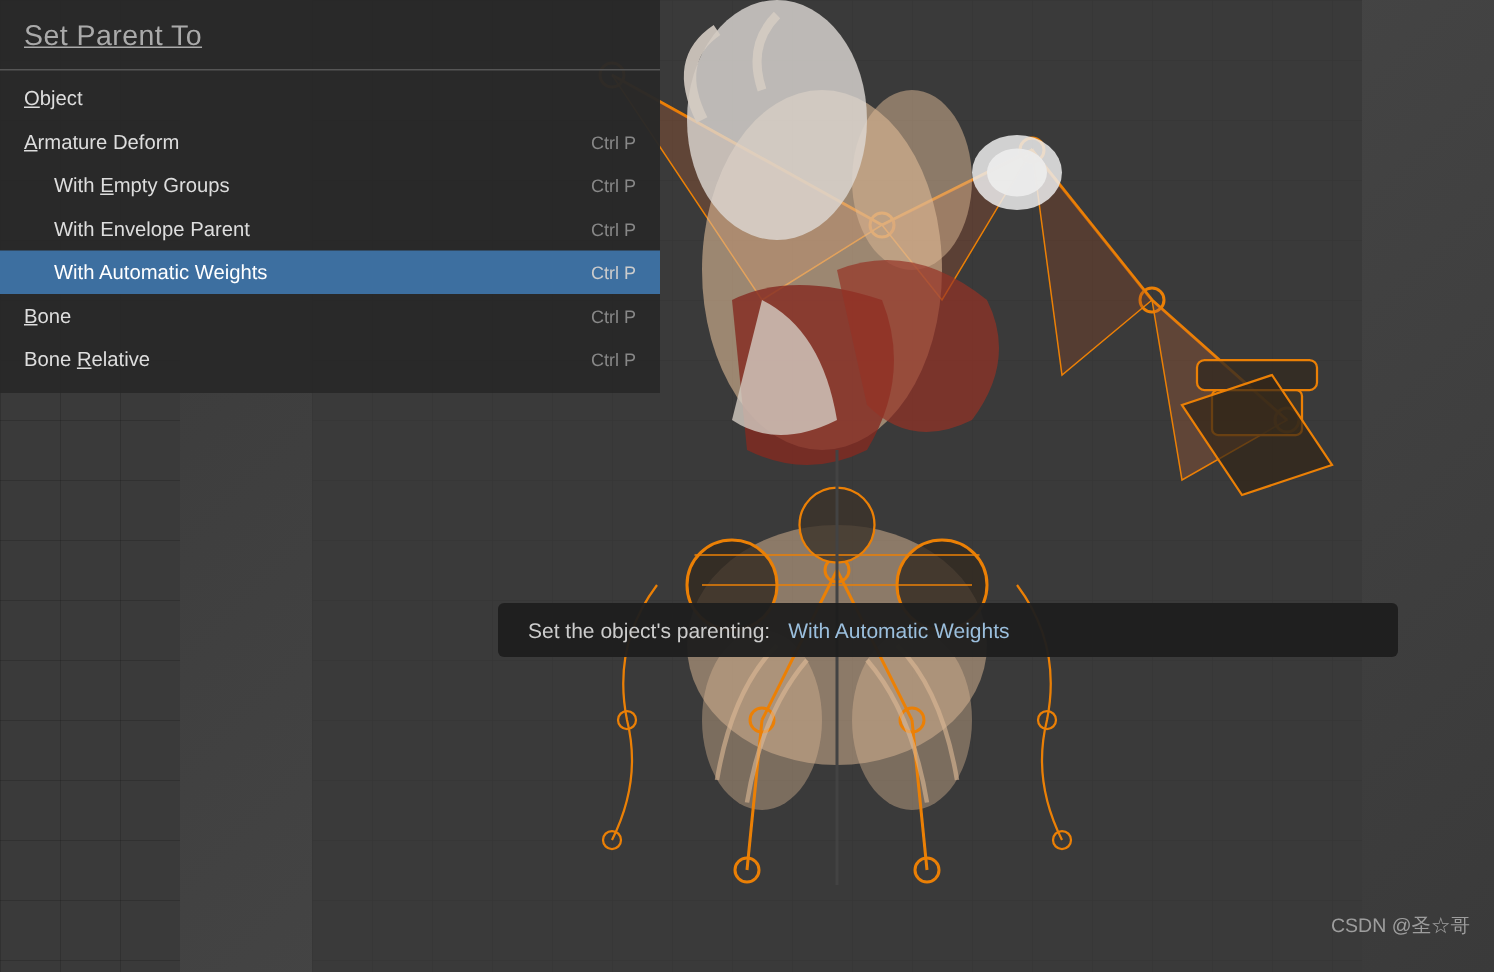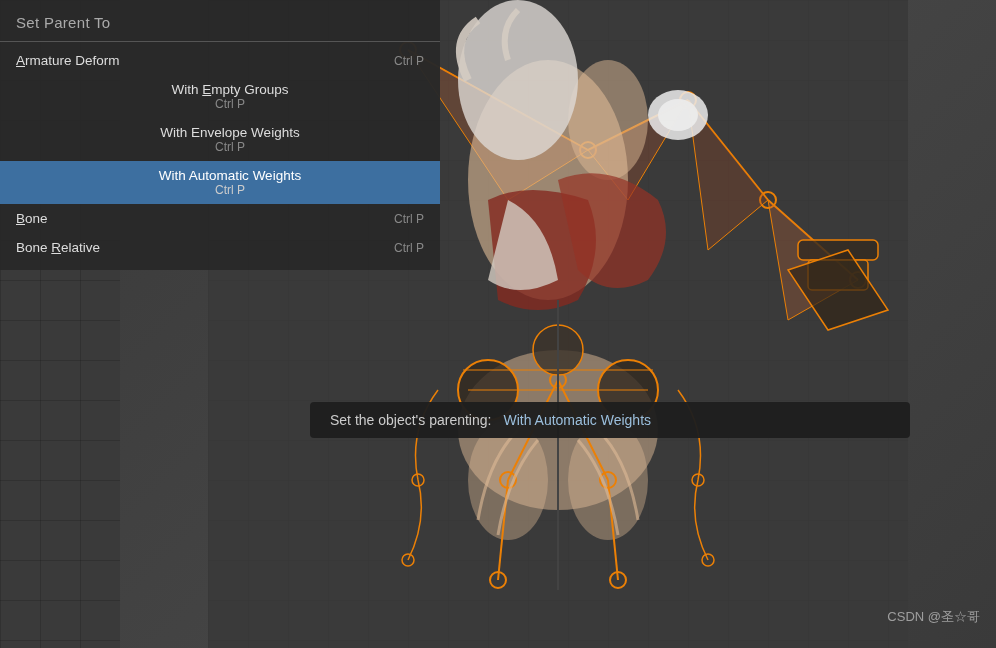--- a/index.html
+++ b/index.html
@@ -41,25 +41,26 @@
       top: 0;
       left: 0;
       width: 440px;
       background-color: rgba(40, 40, 40, 0.97);
       padding: 8px 0;
       z-index: 10;
     }
 
     .menu-title {
       color: #aaaaaa;
-      font-size: 15px;
+      font-size: 19px;
       padding: 6px 16px 10px 16px;
       border-bottom: 1px solid #555;
       margin-bottom: 4px;
       letter-spacing: 0.3px;
+      text-decoration: underline;
     }
 
     .menu-item {
       display: flex;
       align-items: center;
       justify-content: space-between;
       padding: 7px 16px;
       color: #dddddd;
       font-size: 13.5px;
       cursor: pointer;
@@ -78,21 +79,20 @@
     }
 
     .sub-item {
       display: flex;
       align-items: center;
       justify-content: space-between;
       padding: 7px 16px 7px 36px;
       color: #dddddd;
       font-size: 13.5px;
       cursor: pointer;
-      flex-direction: column;
     }
 
     .sub-item.active {
       background-color: #3d6fa0;
       color: #ffffff;
     }
 
     .sub-item .shortcut {
       color: #888888;
       font-size: 12px;
@@ -104,21 +104,21 @@
 
     
     .underline-char {
       text-decoration: underline;
     }
 
     
     .tooltip {
       position: absolute;
       bottom: 210px;
-      left: 310px;
+      left: 332px;
       background-color: rgba(30, 30, 30, 0.96);
       color: #cccccc;
       padding: 10px 20px;
       border-radius: 4px;
       font-size: 14px;
       display: flex;
       align-items: center;
       gap: 8px;
       z-index: 20;
       white-space: nowrap;
@@ -237,35 +237,38 @@
 
       <ellipse cx="470" cy="115" rx="30" ry="25" fill="rgba(255,255,255,0.85)" stroke="none"></ellipse>
       <ellipse cx="470" cy="115" rx="20" ry="16" fill="rgba(255,255,255,0.95)" stroke="none"></ellipse>
     </g>
   </svg>
 </div>
 
 <div class="menu-container">
   <div class="menu-title">Set Parent To</div>
 
+  <div class="menu-item">
+    <span><span class="underline-char">O</span>bject</span>
+  </div>
 
 
 
   <div class="menu-item section-header">
     <span><span class="underline-char">A</span>rmature Deform</span>
     <span class="shortcut">Ctrl P</span>
   </div>
 
   <div class="sub-item">
     <span>With <span class="underline-char">E</span>mpty Groups</span>
     <span class="shortcut">Ctrl P</span>
   </div>
 
   <div class="sub-item">
-    <span>With Envelope Weights</span>
+    <span>With Envelope Parent</span>
     <span class="shortcut">Ctrl P</span>
   </div>
 
   <div class="sub-item active">
     <span>With Automatic Weights</span>
     <span class="shortcut">Ctrl P</span>
   </div>
 
   <div class="menu-item">
     <span><span class="underline-char">B</span>one</span>

